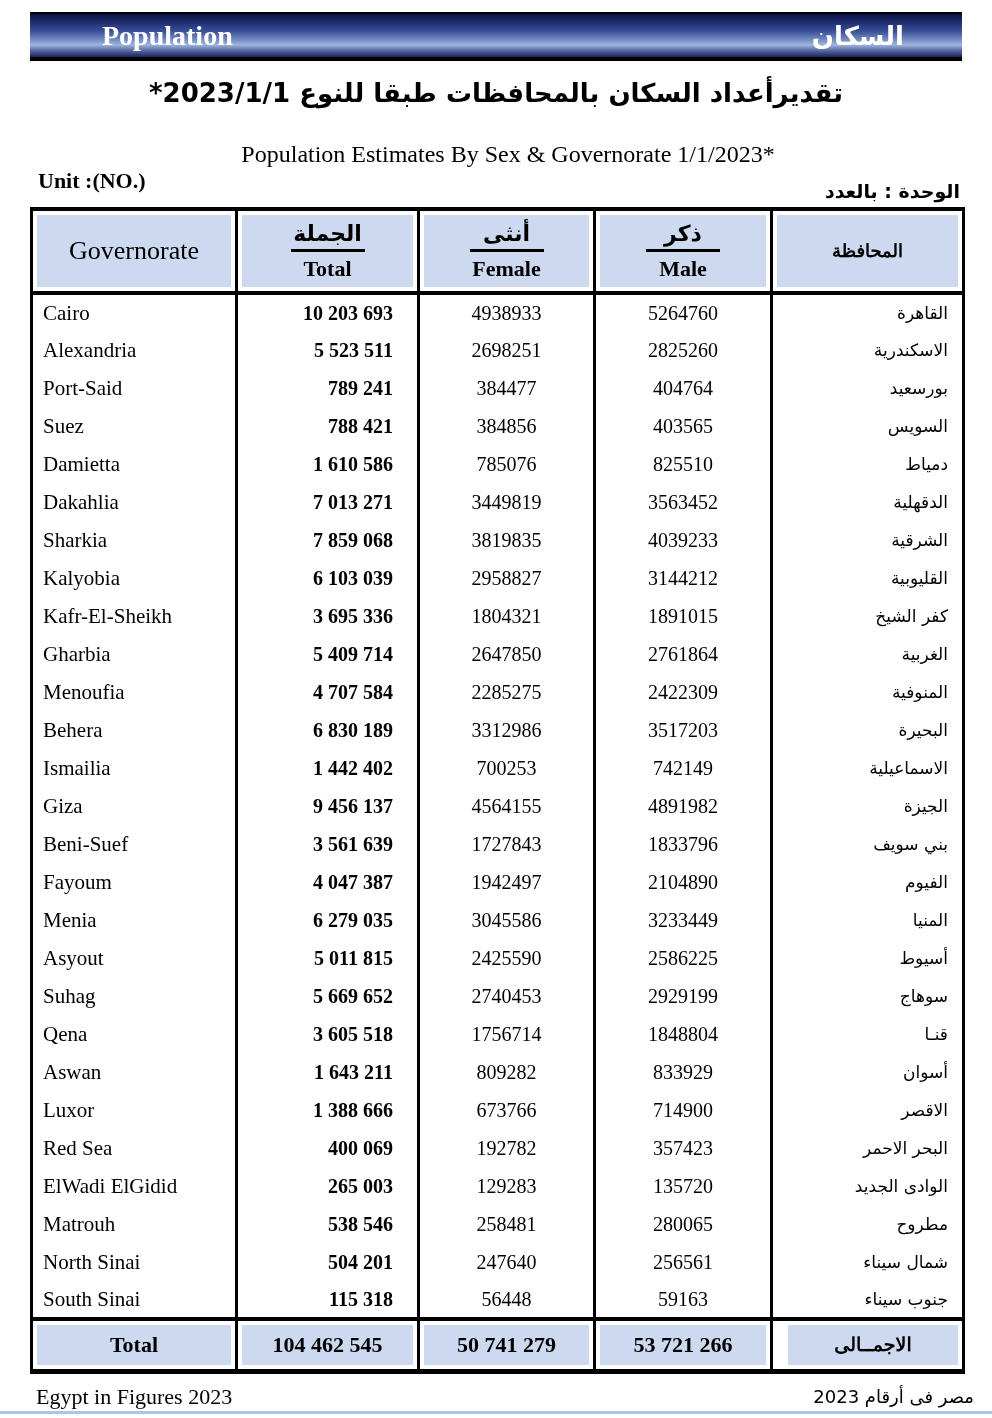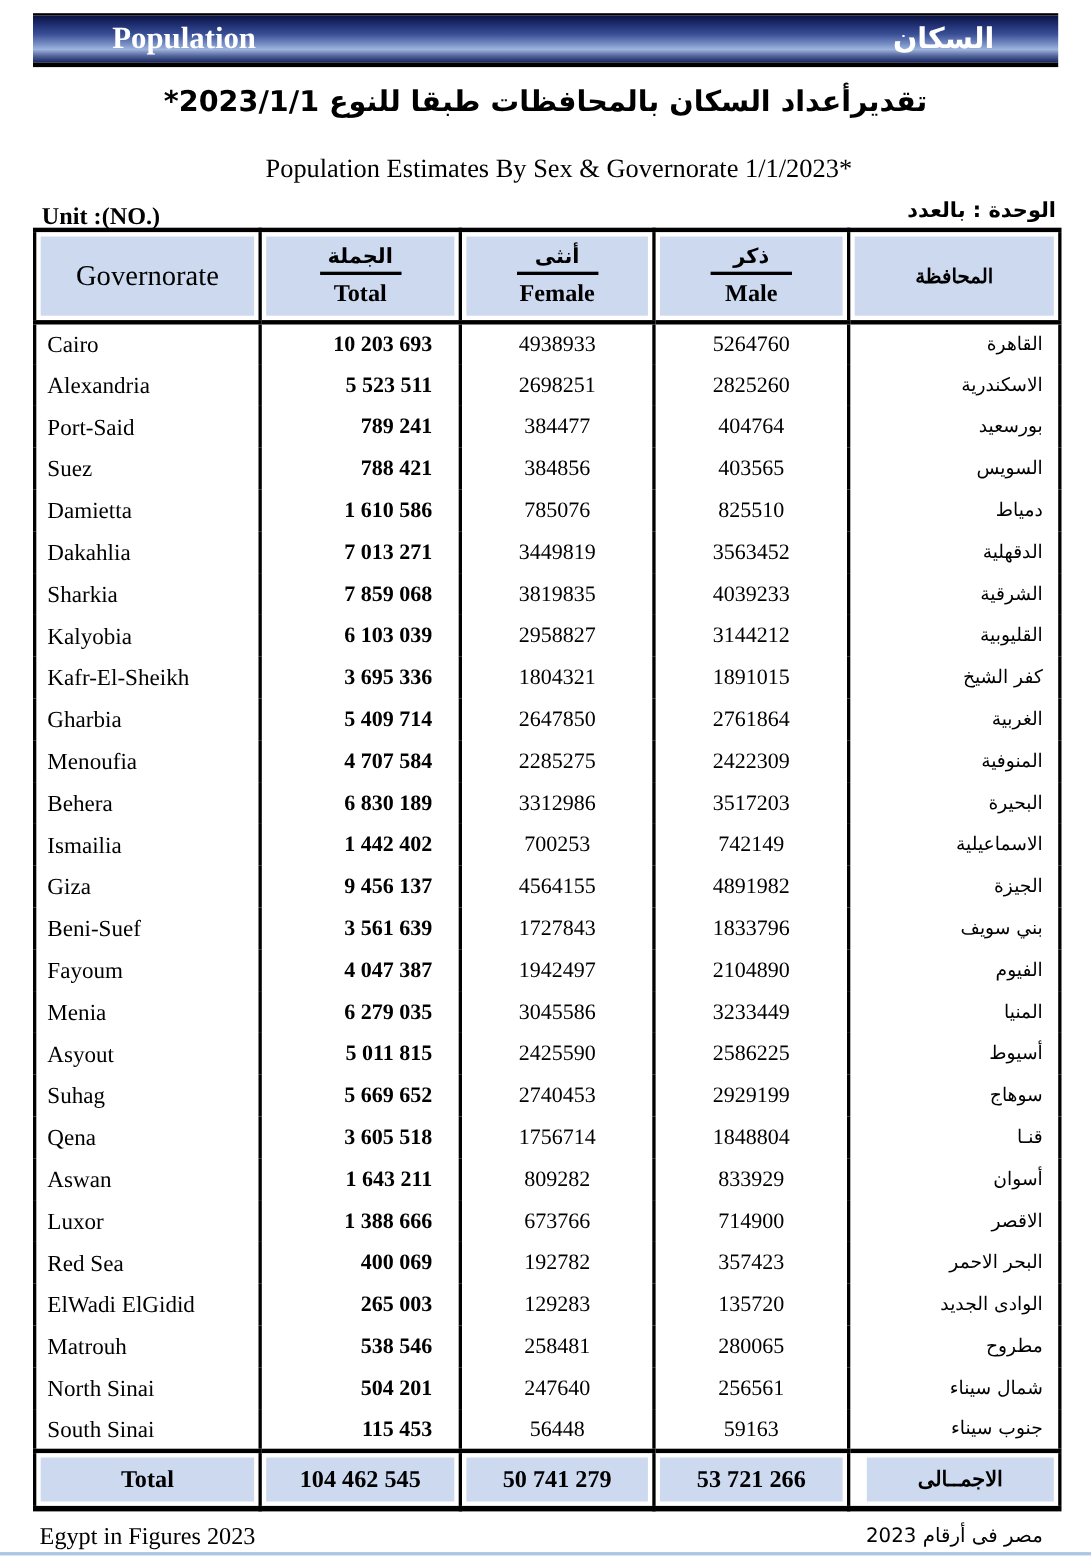--- a/index.html
+++ b/index.html
@@ -27,54 +27,54 @@
   
   .title-ar {
     position: absolute; top: 78px; left: 0; width: 100%;
     text-align: center; font-weight: bold; font-size: 26px;
     font-family: "DejaVu Sans", sans-serif; direction: rtl;
   }
   .title-en {
     position: absolute; top: 141px; left: 12px; width: 100%;
     text-align: center; font-weight: normal; font-size: 24px;
   }
-  .unit-en { position: absolute; top: 184px; left: 38px; font-weight: bold; font-size: 22px; }
+  .unit-en { position: absolute; top: 168px; left: 38px; font-weight: bold; font-size: 22px; }
   .unit-ar { position: absolute; top: 180px; right: 32px; font-weight: bold; font-size: 19px;
              font-family: "DejaVu Sans", sans-serif; direction: rtl; }
 
   
   .tbl-wrap { position: absolute; left: 30px; top: 207px; width: 932px; }
   table.pop { border-collapse: collapse; table-layout: fixed; width: 932px;
               border: 3px solid #000; border-top-width: 4px; border-bottom-width: 5px; }
   table.pop th, table.pop td { border-left: 3px solid #000; border-right: 3px solid #000; }
 
   thead th { padding: 4px; height: 84px; background: #fff; border-bottom: 4px solid #000; vertical-align: middle; }
   .hfill { height: 100%; background: #ccd9ee; display: flex; flex-direction: column;
            align-items: center; justify-content: center; }
   .hdr-gov-en { font-weight: normal; font-size: 26px; }
   .hdr-gov-ar { font-weight: bold; font-size: 18px; font-family: Liberation Serif, serif; }
-  .hdr-ar { font-weight: bold; font-size: 19px; font-family: "DejaVu Sans", sans-serif; }
+  .hdr-ar { font-weight: bold; font-size: 22px; font-family: "DejaVu Sans", sans-serif; }
   .hdr-en { font-weight: bold; font-size: 22px; }
   .hdr-line { width: 74px; height: 3px; background: #000; margin: 3px 0 4px 0; }
 
   tbody td { height: 38px; vertical-align: middle; font-size: 21px; }
   tbody td.en    { text-align: left;  padding-left: 10px; }
   tbody td.total { text-align: right; padding-right: 24px; font-weight: bold; font-size: 20px; }
   tbody td.female, tbody td.male { text-align: center; font-size: 20px; }
   tbody td.ar    { text-align: right; padding-right: 14px; font-size: 17px;
                    font-family: "DejaVu Sans", sans-serif; direction: rtl; }
 
   tfoot td { padding: 4px; height: 52px; border-top: 4px solid #000; background: #fff; }
   .tfill { height: 100%; background: #ccd9ee; display: flex; align-items: center; justify-content: center;
            font-weight: bold; font-size: 22px; }
   .tfill.arr { font-size: 19px; font-family: Liberation Sans, sans-serif; direction: rtl; margin-left: 11px; }
 
   
   .footer-en { position: absolute; top: 1384px; left: 36px; font-size: 22px; }
-  .footer-ar { position: absolute; top: 1386px; right: 44px; font-size: 18px;
+  .footer-ar { position: absolute; top: 1386px; right: 18px; font-size: 18px;
                font-family: "DejaVu Sans", sans-serif; direction: rtl; }
   .bottom-rule { position: absolute; left: 0; top: 1411px; width: 992px; height: 3px; background: #aac6e6; }
 </style>
 </head>
 <body>
 
 <div class="page">
 
   <div class="banner">
     <span class="banner-en">Population</span>
@@ -309,21 +309,21 @@
           </tr>
           <tr>
             <td class="en">North Sinai</td>
             <td class="total">504 201</td>
             <td class="female">247640</td>
             <td class="male">256561</td>
             <td class="ar">شمال سيناء</td>
           </tr>
           <tr>
             <td class="en">South Sinai</td>
-            <td class="total">115 453</td>
+            <td class="total">115 318</td>
             <td class="female">56448</td>
             <td class="male">59163</td>
             <td class="ar">جنوب سيناء</td>
           </tr>
         </tbody>
       <tfoot>
         <tr>
           <td>
             <div class="tfill">Total</div>
           </td>

